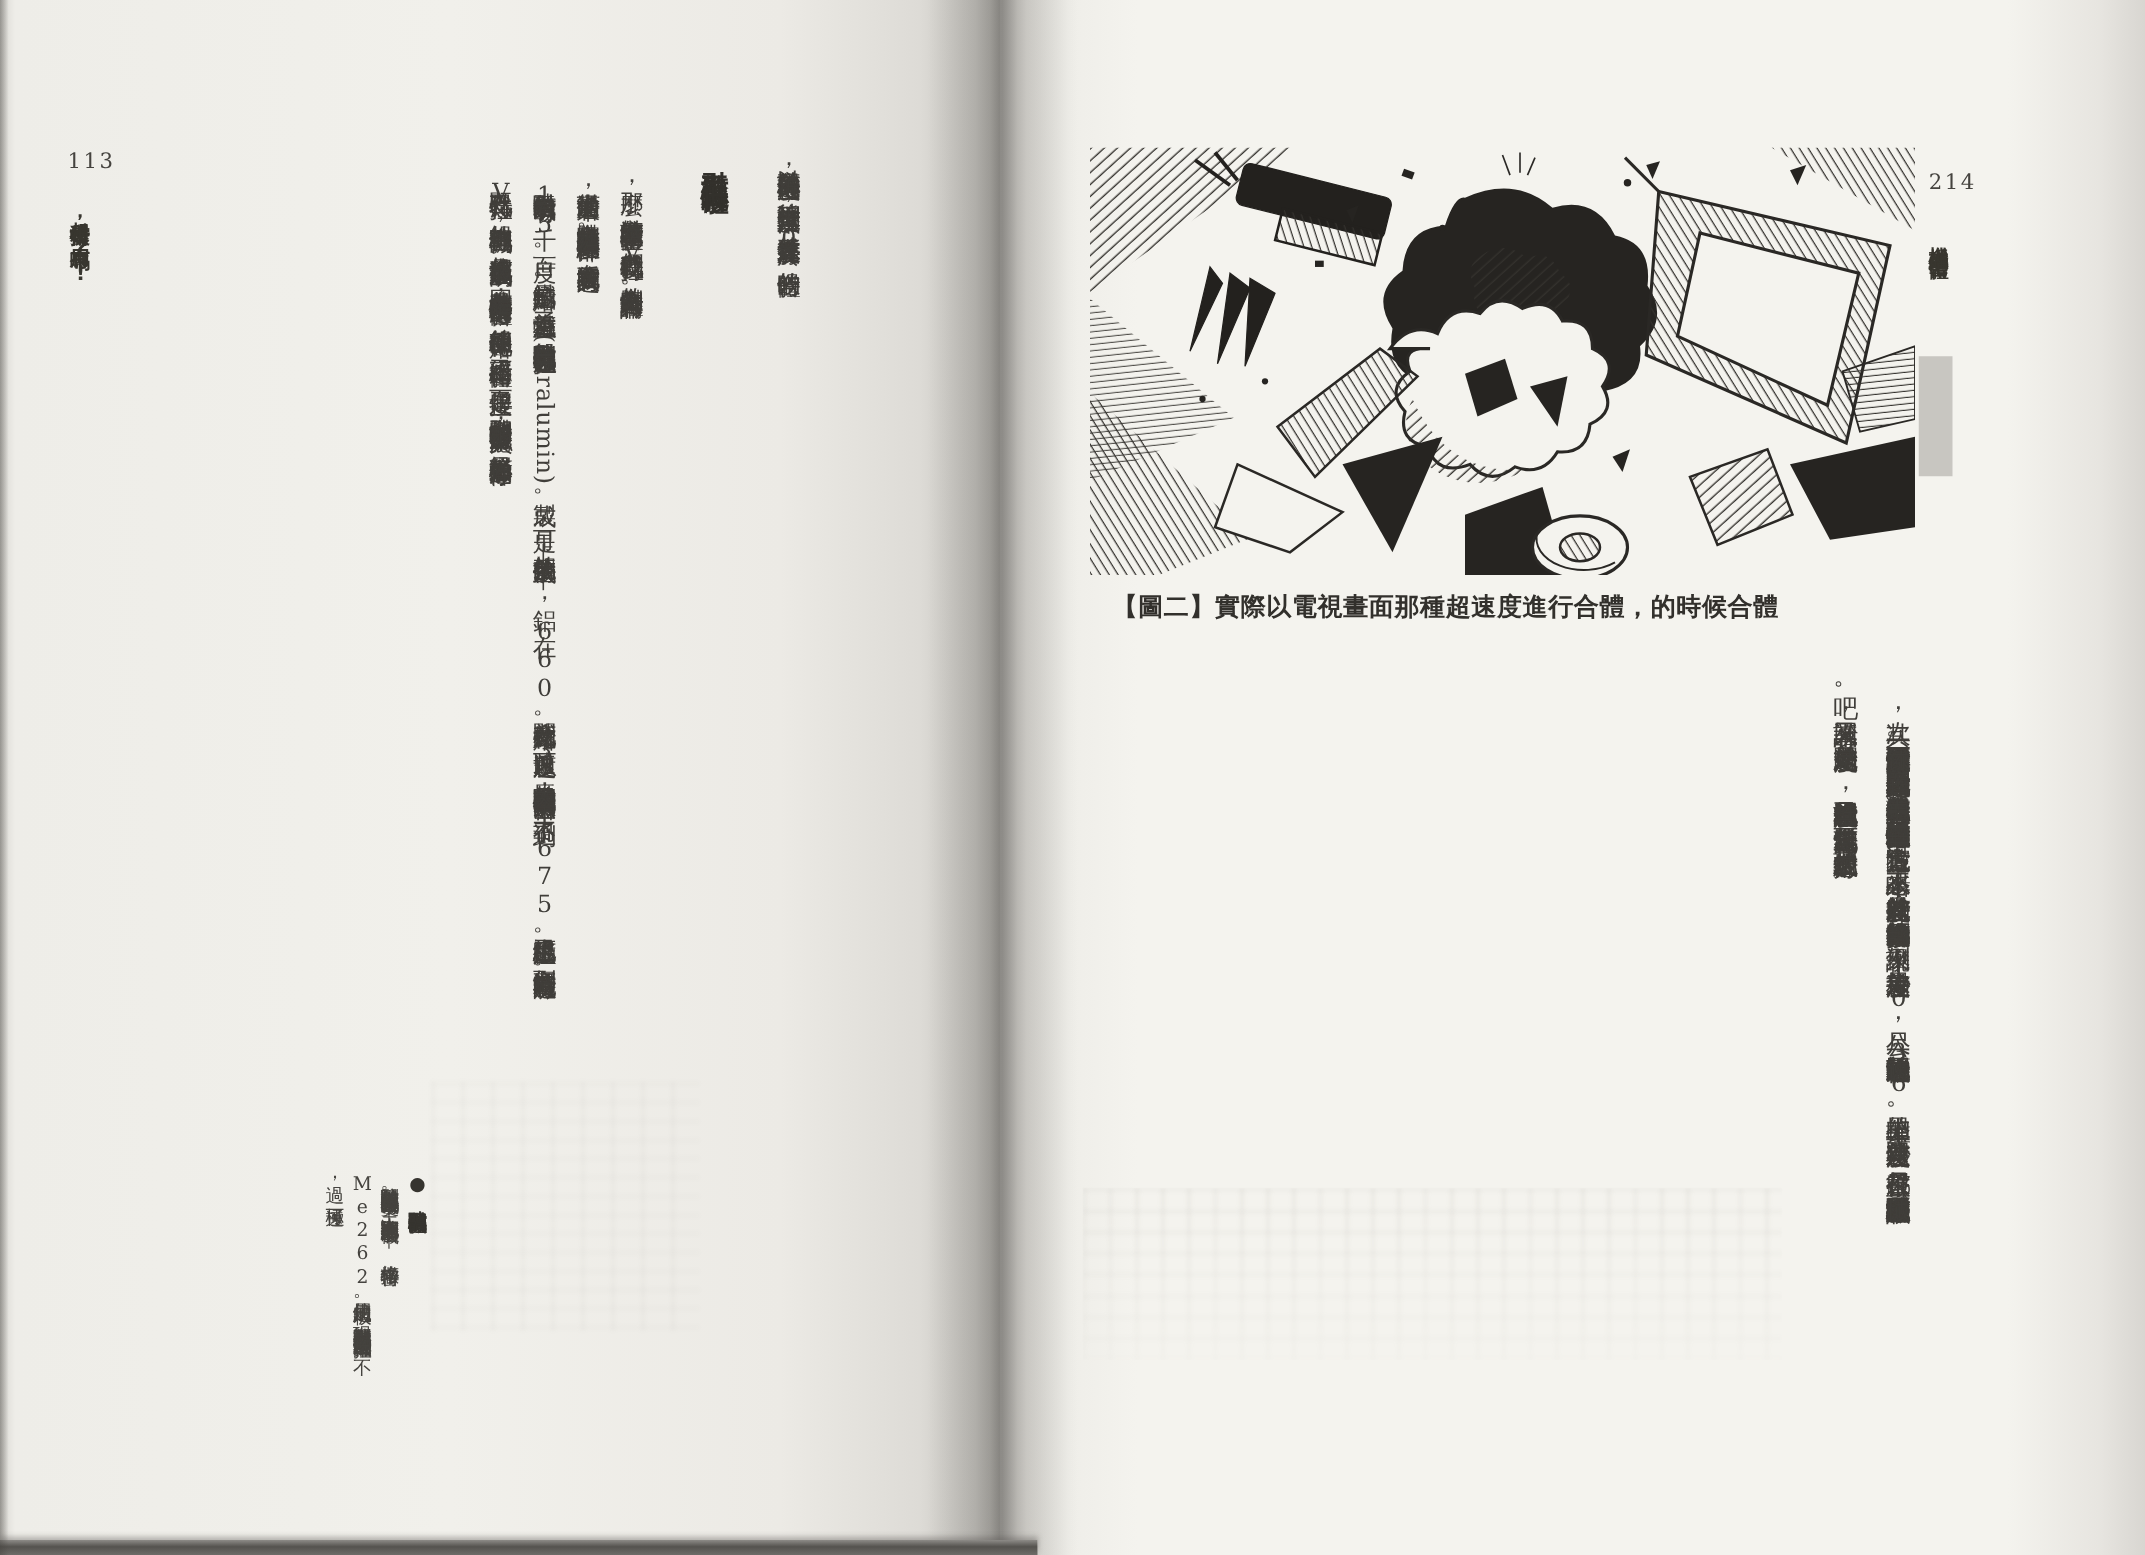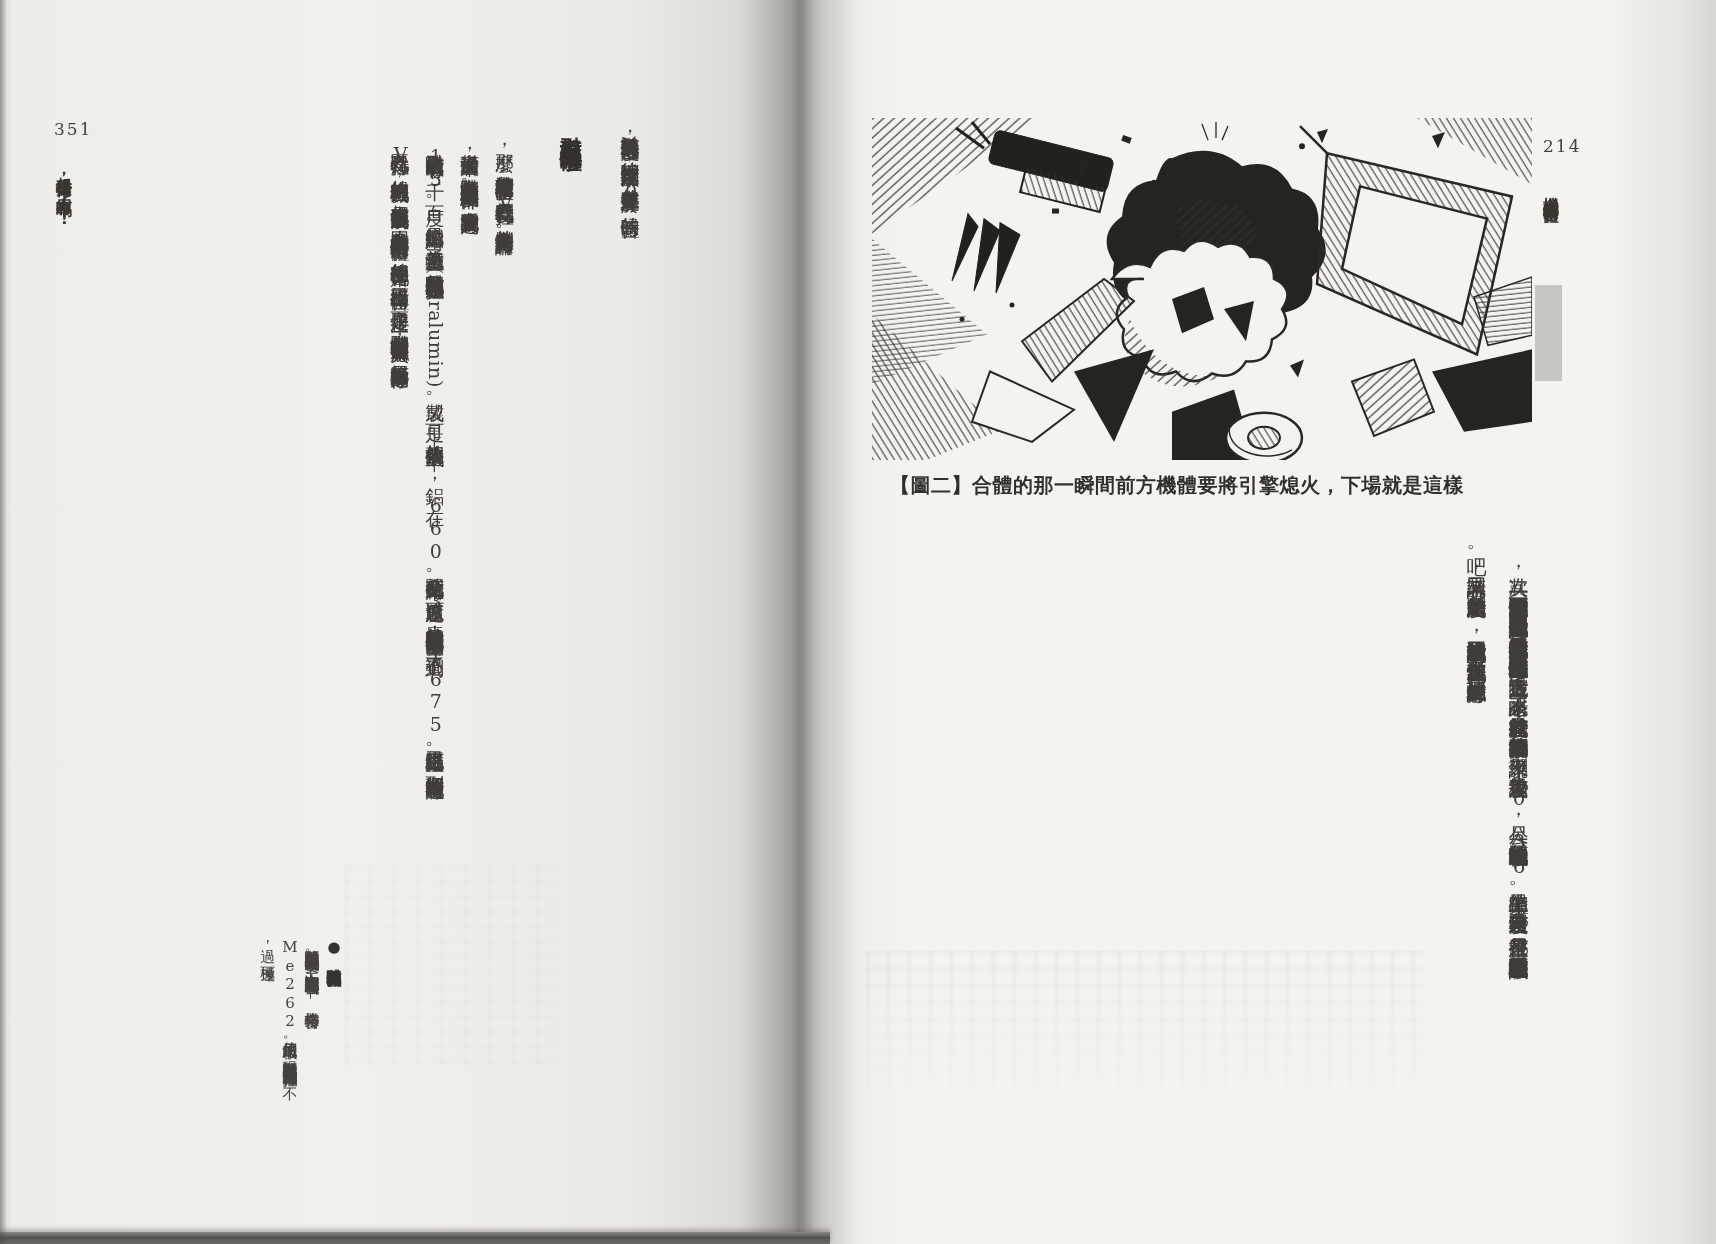--- a/index.html
+++ b/index.html
@@ -61,21 +61,21 @@
     background:
       repeating-linear-gradient(90deg,rgba(118,115,108,.14) 0 3px,rgba(118,115,108,0) 3px 24px),
       repeating-linear-gradient(180deg,rgba(118,115,108,.08) 0 4px,rgba(118,115,108,0) 4px 15px);}
 </style>
 </head>
 <body>
 
 <div class="spread">
 
   <div class="page page-left">
-    <div class="pnum" style="left:54px;top:119px;">351</div>
+    <div class="pnum" style="left:54px;top:119px;">113</div>
     <div class="runhead runhead-left word-upr">超科學技術，有用嗎<span class="upr">?!</span></div>
 
     <div class="body-left">
       <p class="cont digit-upr">以高於前部組件的速度飛行，待接近到一定程度後踩煞車，然後在速度差正好等於<span class="upr">0</span>的時候合體。</p>
       <h2 class="section-heading">引擎不熄火可就慘啦</h2>
       <p class="digit-upr">那麼，該怎麼做才能實際在空中合體？我們就以孔巴特拉<span class="upr">V</span>的合體為例來進行具體討論。</p>
       <p class="digit-upr">從卡通的畫面看來，合體之際是以前部組件的噴射口來收納後部組件。這套系統實在大有問題。</p>
       <p class="digit-upr">噴射引擎的噴射氣燄有<span class="upr">1</span>千<span class="upr">5</span>百度。這是鐵的熔點。為了減輕重量，一般噴射戰鬥機機體都是以杜拉鋁(duralumin)製成。可是，杜拉鋁的主要成份——鋁，在<span class="upr">660</span>度就會開始熔化。速度可以超過<span class="upr">3</span>馬赫的噴射戰鬥機會使用更耐熱的鈦合金，不過到了<span class="upr">1675</span>度也已經是極限了。高到這個溫度時就有危險。</p>
       <p class="digit-upr">既然孔巴特拉<span class="upr">V</span>的組件也算戰鬥機，相信也是以這種金屬製成的。因此若是在引擎持續噴射的情況下進行合體，後部的組件便會熔化，這已經不叫作合體，而是焊接了。合體的那一瞬間前方機體要將引擎熄火，這是絕對必須遵守的條件。</p>
     </div>
@@ -161,21 +161,21 @@
           <circle cx="140" cy="186" r="2.5"></circle>
         </g>
         <g stroke="#2a2825" stroke-width="1.3">
           <line x1="330" y1="6" x2="336" y2="22"></line>
             <line x1="344" y1="4" x2="344" y2="20"></line>
           <line x1="356" y1="8" x2="350" y2="22"></line>
         </g>
       </svg>
     </div>
 
-    <div class="caption">【圖二】合體的那一瞬間前方機體要將引擎熄火，下場就是這樣</div>
+    <div class="caption">【圖二】實際以電視畫面那種超速度進行合體，的時候合體</div>
 
     <div class="body-right">
       <p class="digit-upr">其次，即將合體的兩個部份必須儘可能將速度調成一致才行。飛行中的戰鬥機要做到這點尤其困難。在以《蓋特機械人》為代表的所有機器人卡通中，後部組件都是以令人懷疑可能會撞穿前面組件的速度差來進行合體的【圖二】，這實在太過危險，令人不忍卒睹。就算只有些微的速度差，接觸時都會造成相當大的衝擊。舉例來說，如果速度差每秒<span class="upr">10</span>公尺，這就如同一輛靜止的汽車被時速<span class="upr">36</span>公里的車撞上。速度差即使只有秒速<span class="upr">1</span>公尺都很嚴重。應該沒有哪家工廠會以這種速度移動組件來組裝大型機械吧。話又說回來，如果一開始速度差就是<span class="upr">0</span>，也就是說根本就是以相同速度飛行的話，耗上一百萬年也無法完成合體。理想的方式是後部組件</p>
     </div>
 
     <div class="ghost ghost-right"></div>
   </div>
 
   <div class="gutter"></div>
   <div class="bottom-edge"></div>

